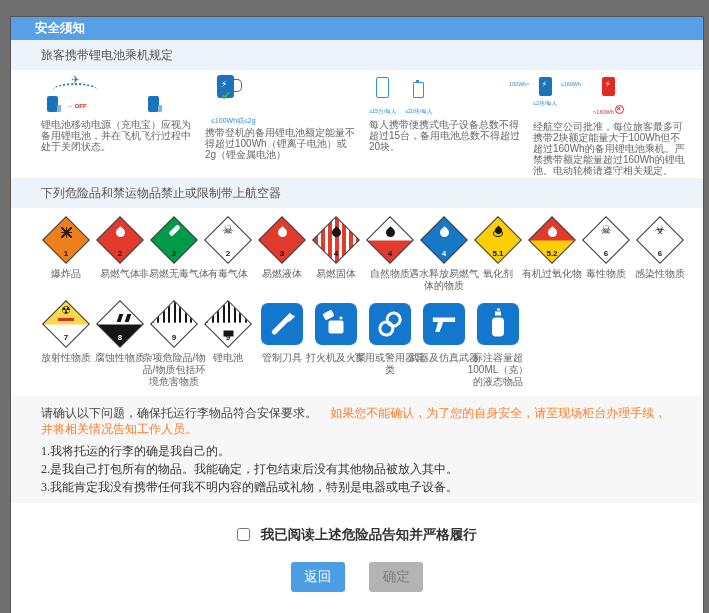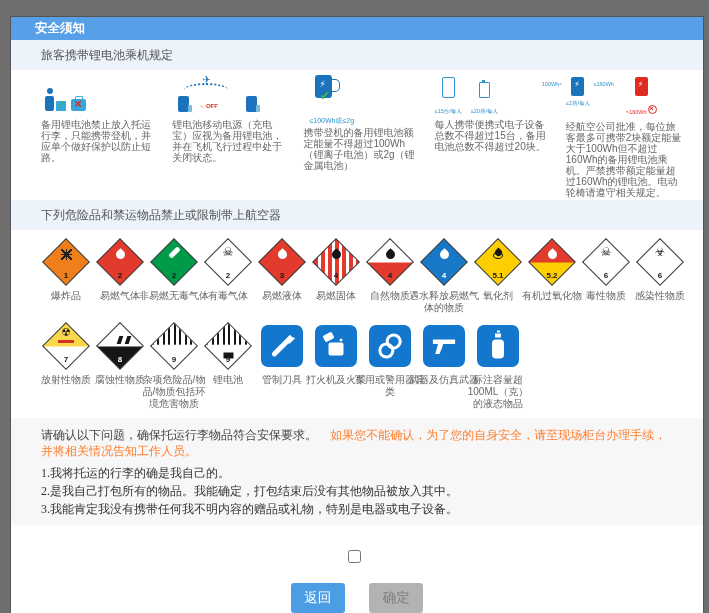--- a/index.html
+++ b/index.html
@@ -154,28 +154,20 @@
   <div class="dlg-header">
     <span>安全须知</span>
   </div>
 
   <div class="section-bar first">
     <span>旅客携带锂电池乘机规定</span>
   </div>
 
   <div class="bat-row">
 
-    <div class="bat-col">
-      <div class="bat-ico">
-        <i class="pl-person"></i>
-        <i class="pl-bag"></i>
-        <i class="pl-case"></i>
-      </div>
-      <p class="bat-txt">备用锂电池禁止放入托运行李，只能携带登机，并应单个做好保护以防止短路。</p>
-    </div>
 
     <div class="bat-col">
       <div class="bat-ico">
         <i class="pb left"></i>
         <i class="pb-arc"></i>
         <i class="pb-plane"></i>
         <span class="pb-off">OFF</span>
         <i class="pb right"></i>
       </div>
       <p class="bat-txt">锂电池移动电源（充电宝）应视为备用锂电池，并在飞机飞行过程中处于关闭状态。</p>
@@ -435,20 +427,21 @@
     </p>
     <div class="cf-list">
       <div>1.我将托运的行李的确是我自己的。</div>
       <div>2.是我自己打包所有的物品。我能确定，打包结束后没有其他物品被放入其中。</div>
       <div>3.我能肯定我没有携带任何我不明内容的赠品或礼物，特别是电器或电子设备。</div>
     </div>
   </div>
 
   <div class="agree-row">
     <input type="checkbox" class="agree-cb" style="">
+    <span class="agree-label">我已阅读上述危险品告知并严格履行</span>
   </div>
 
   <div class="btn-row">
     <button class="btn back">返回</button>
     <button class="btn confirm">确定</button>
   </div>
 
 </div>
 
 </body></html>

